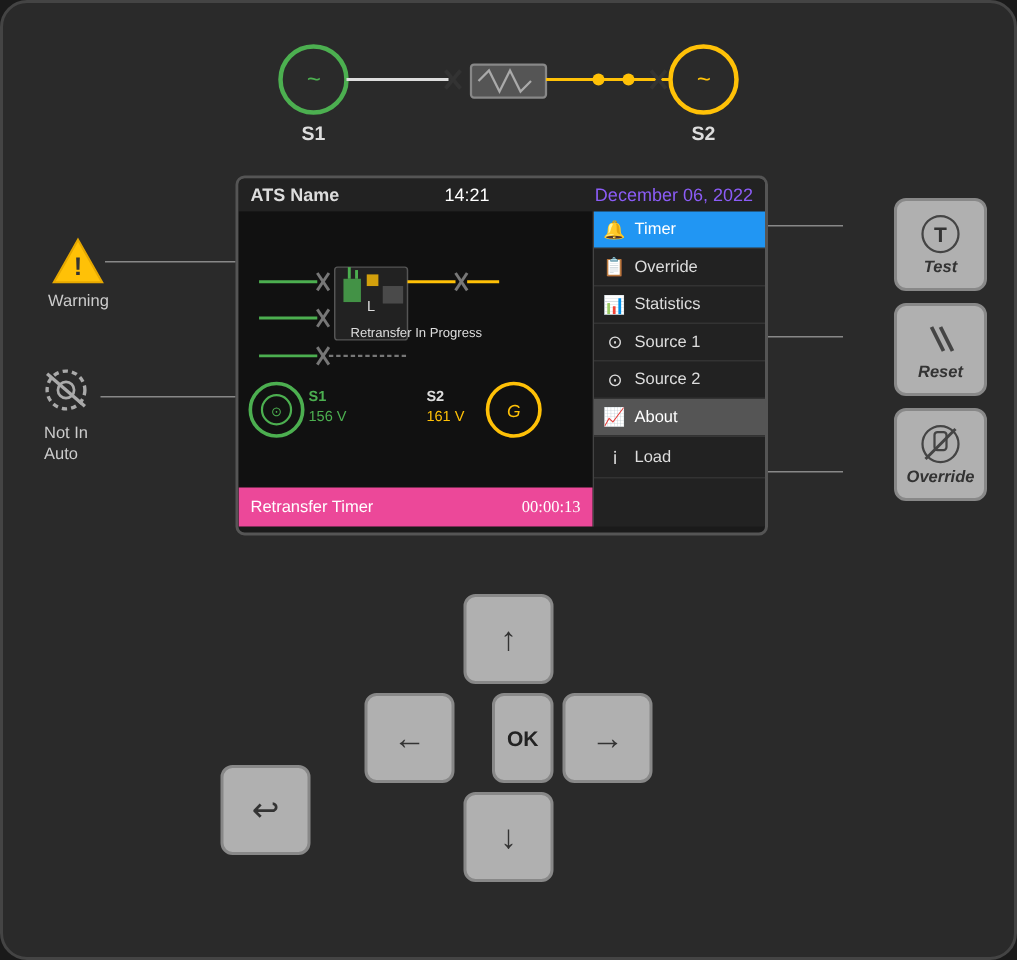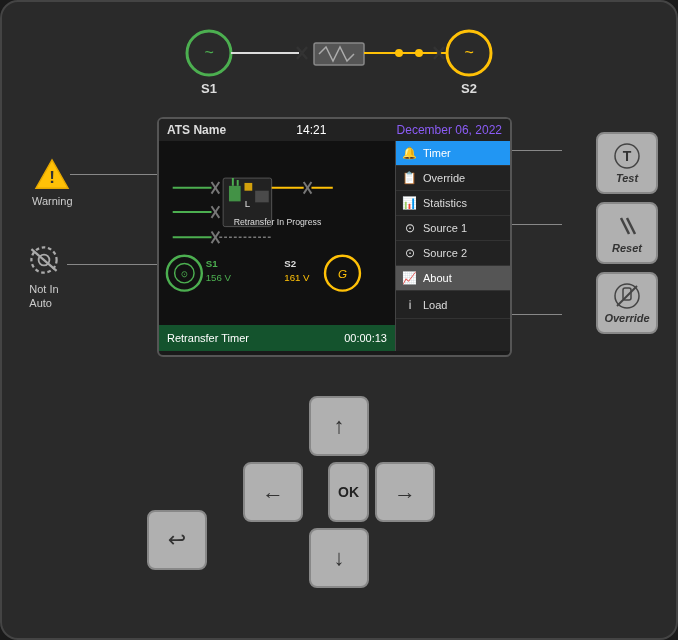--- a/index.html
+++ b/index.html
@@ -148,29 +148,29 @@
       height: 100%;
     }
 
     
     .lcd-status {
       position: absolute;
       bottom: 0;
       left: 0;
       right: 0;
       height: 26px;
-      background: #14532d;
+      background: #ec4899;
       display: flex;
       align-items: center;
       padding: 0 8px;
       color: #fff;
       font-size: 11px;
     }
     .status-label { flex: 1; }
-    .status-time { color: #fff; }
+    .status-time { color: #fff; font-family: Liberation Serif, serif; }
 
     
     .right-buttons {
       position: absolute;
       right: 18px;
       top: 130px;
       display: flex;
       flex-direction: column;
       gap: 8px;
     }

